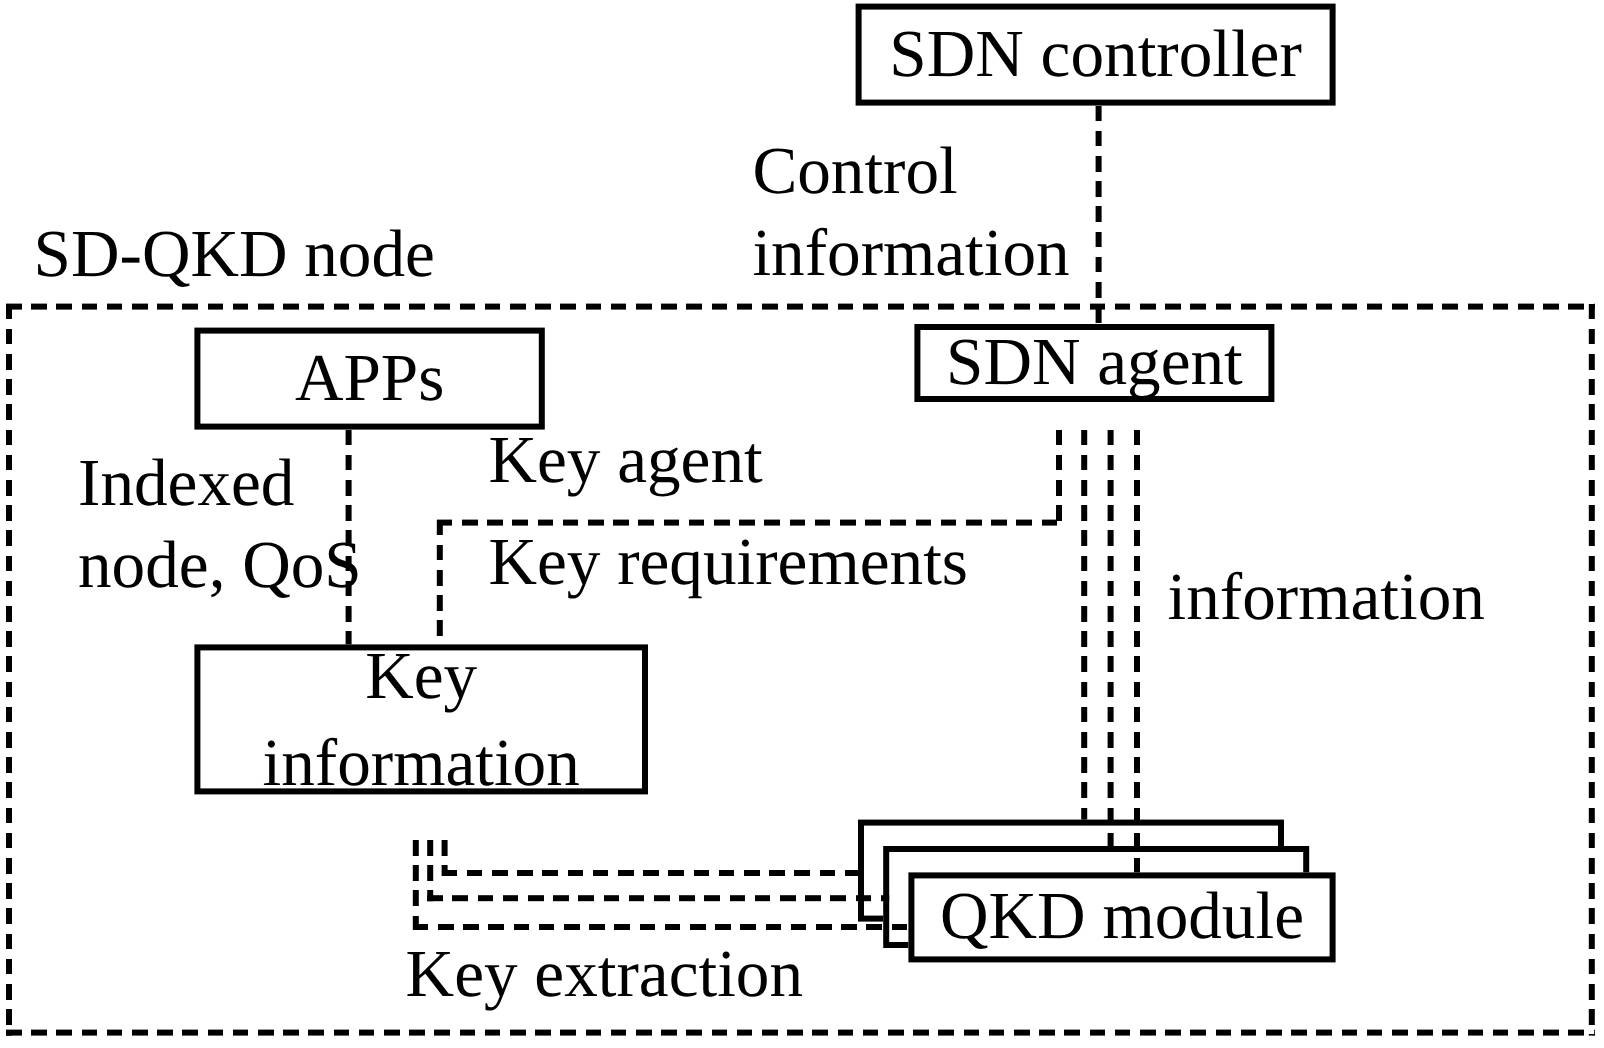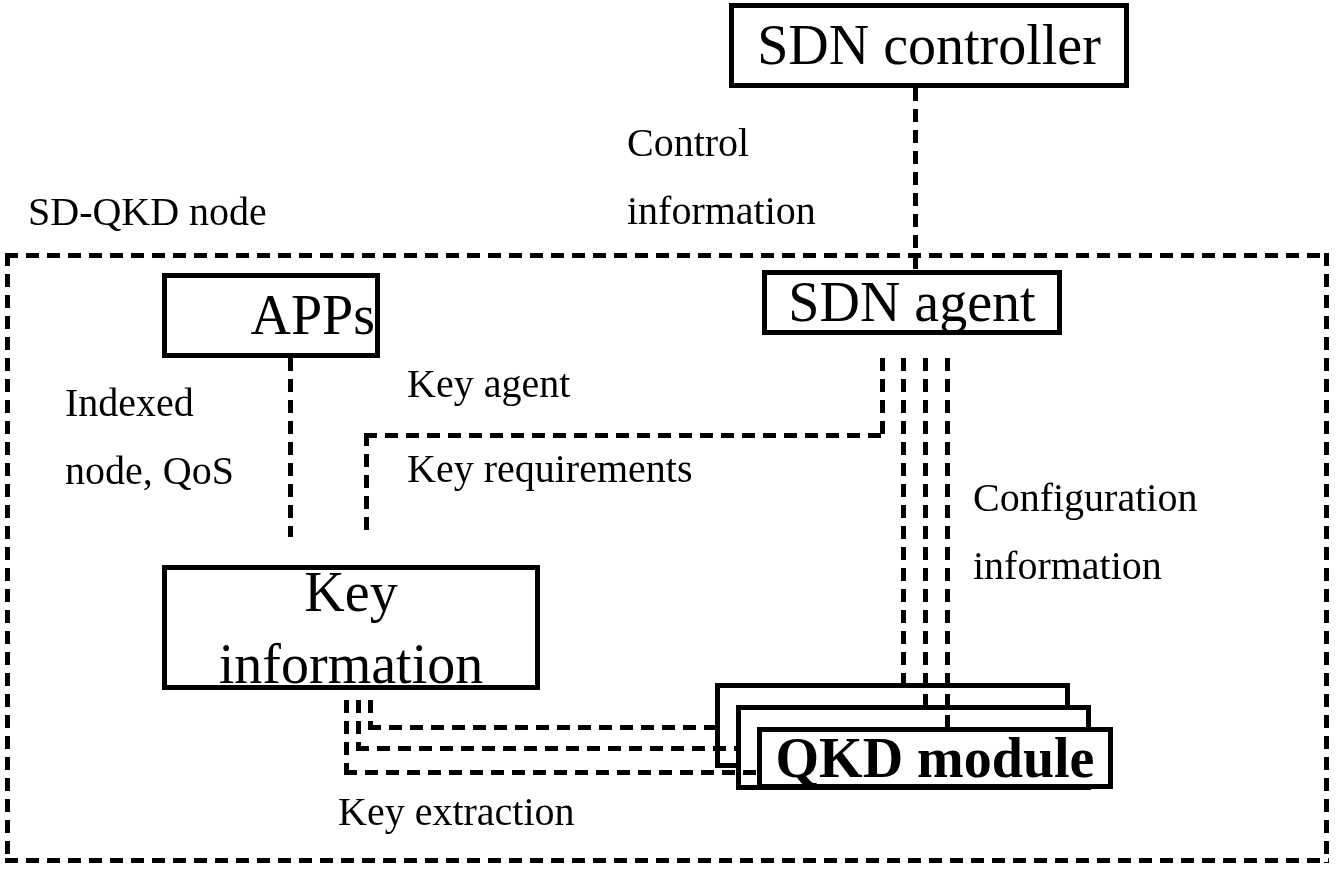--- a/index.html
+++ b/index.html
@@ -22,21 +22,21 @@
     flex-direction: column;
     align-items: center;
     justify-content: center;
     font-size: 56px;
     line-height: 1.15;
     text-align: center;
     white-space: nowrap;
   }
   .note {
     position: absolute;
-    font-size: 40px;
+    font-size: 56px;
     line-height: 68px;
     white-space: nowrap;
   }
   .hline {
     position: absolute;
     height: 5px;
     background-image: repeating-linear-gradient(to right, #000000 0 13px, transparent 13px 21px);
   }
   .vline {
     position: absolute;
@@ -50,40 +50,40 @@
 
 <div class="stage">
 
   <div>
     <div class="hline" style="left:5px; top:253px; width:1324px;"></div>
     <div class="hline" style="left:5px; top:858px; width:1324px;"></div>
     <div class="vline" style="left:5px; top:253px; height:610px;"></div>
     <div class="vline" style="left:1324px; top:253px; height:610px;"></div>
   </div>
 
-  <div class="box" style="left:713px; top:3px; width:400px; height:85px;margin-left:16px;">
+  <div class="box" style="left:713px; top:3px; width:400px; height:85px;">
     <span>SDN controller</span>
   </div>
 
-  <div class="box" style="left:162px; top:273px; width:218px; height:85px;align-items:flex-end;">
+  <div class="box" style="left:162px; top:273px; width:292px; height:85px;">
     <span>APPs</span>
   </div>
 
   <div class="box" style="left:762px; top:270px; width:300px; height:65px;">
     <span>SDN agent</span>
   </div>
 
-  <div class="box" style="left:162px; top:537px; width:378px; height:125px;margin-top:28px;">
+  <div class="box" style="left:162px; top:537px; width:378px; height:125px;">
     <span class="km-line">Key</span>
     <span class="km-line">information</span>
   </div>
 
   <div class="box" style="left:715px; top:683px; width:355px; height:85px;"></div>
   <div class="box" style="left:736px; top:705px; width:355px; height:85px;"></div>
-  <div class="box" style="left:757px; top:727px; width:356px; height:62px;font-weight:bold;">
+  <div class="box" style="left:757px; top:727px; width:356px; height:75px;">
     <span>QKD module</span>
   </div>
 
   <div class="vline" style="left:913px; top:88px; height:182px;"></div>
 
   <div class="vline" style="left:288px; top:358px; height:179px;"></div>
 
   <div class="vline" style="left:880px; top:358px; height:79px;"></div>
   <div class="hline" style="left:364px; top:433px; width:521px;"></div>
   <div class="vline" style="left:364px; top:433px; height:104px;"></div>
@@ -109,19 +109,18 @@
   <div class="note" style="left:30px; top:369px;margin-left:35px;">
     <div>Indexed</div>
     <div>node, QoS</div>
   </div>
 
   <div class="note" style="left:407px; top:350px;">Key agent</div>
 
   <div class="note" style="left:407px; top:435px;">Key requirements</div>
 
   <div class="note" style="left:973px; top:464px;">
-    <div>Configuration</div>
     <div>information</div>
   </div>
 
   <div class="note" style="left:338px; top:778px;">Key extraction</div>
 
 </div>
 
 </body></html>

